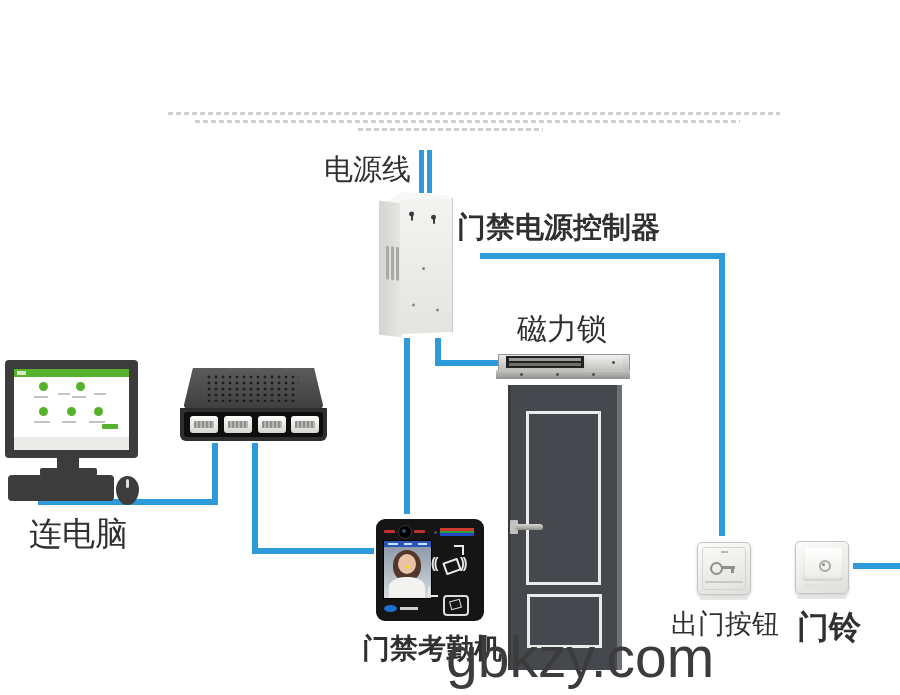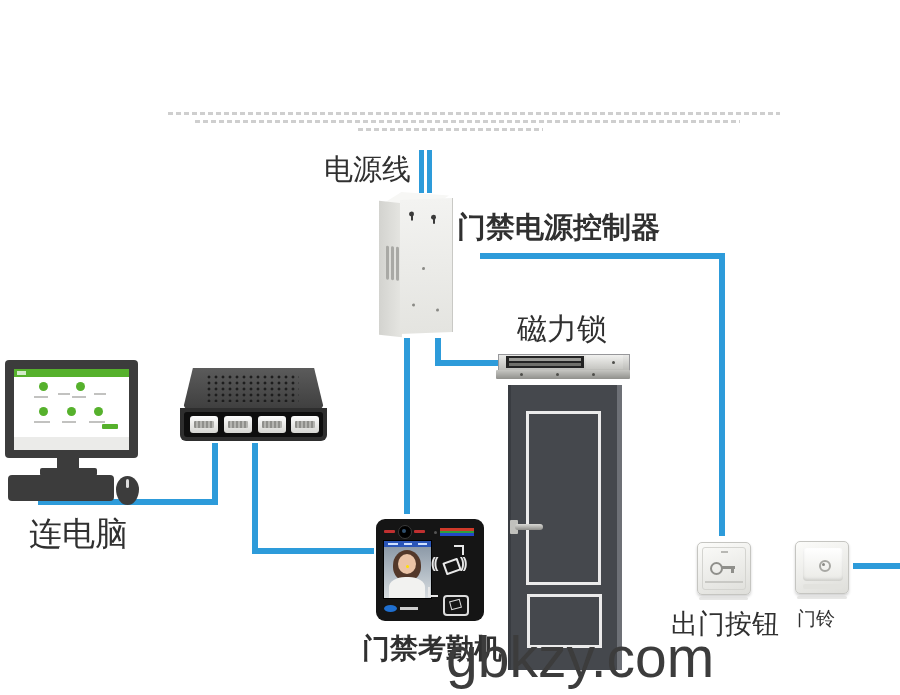--- a/index.html
+++ b/index.html
@@ -300,17 +300,17 @@
   <div class="abs lbl" style="left:671px;top:606px;font-size:27px;">出门按钮</div>
 
   <div class="abs plate" style="left:795px;top:541px;">
     <div class="bell-btn">
       <div class="bell-ring"></div>
       <div class="bell-dot"></div>
     </div>
     <div class="bell-strip"></div>
   </div>
   <div class="abs smudge" style="left:797px;top:596px;width:50px;"></div>
-  <div class="abs lbl" style="left:797px;top:606px;font-size:19px;">门铃</div>
+  <div class="abs lbl" style="left:797px;top:606px;font-size:32px;font-weight:bold;">门铃</div>
 
   <div class="abs watermark">gbkzy.com</div>
 
 </div>
 
 </body></html>

